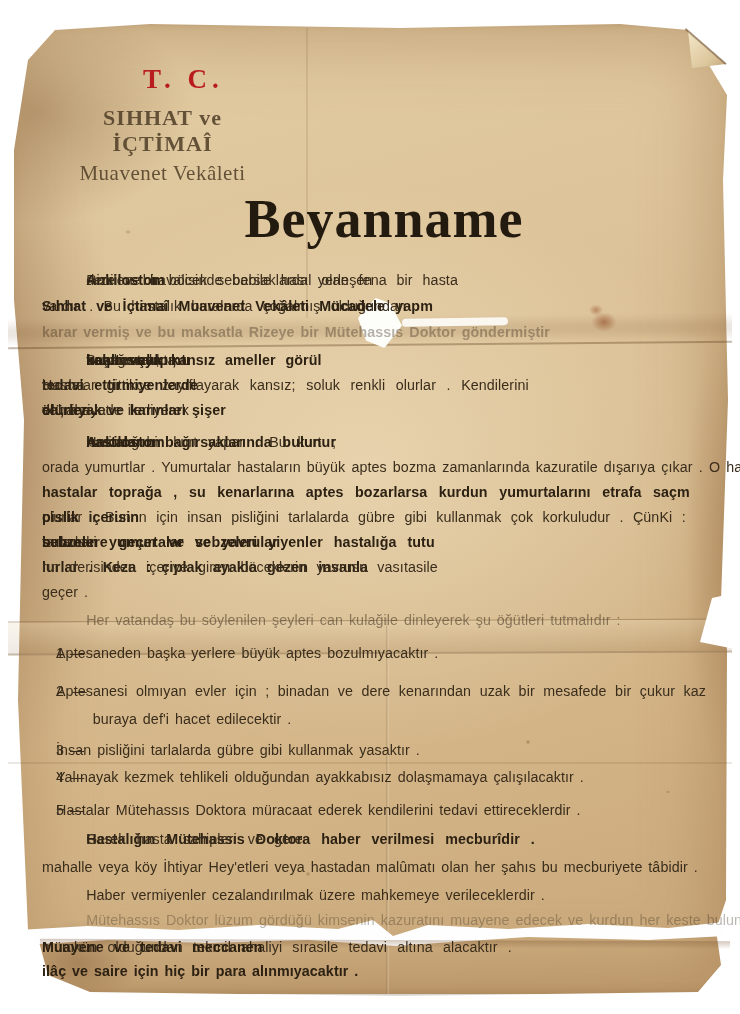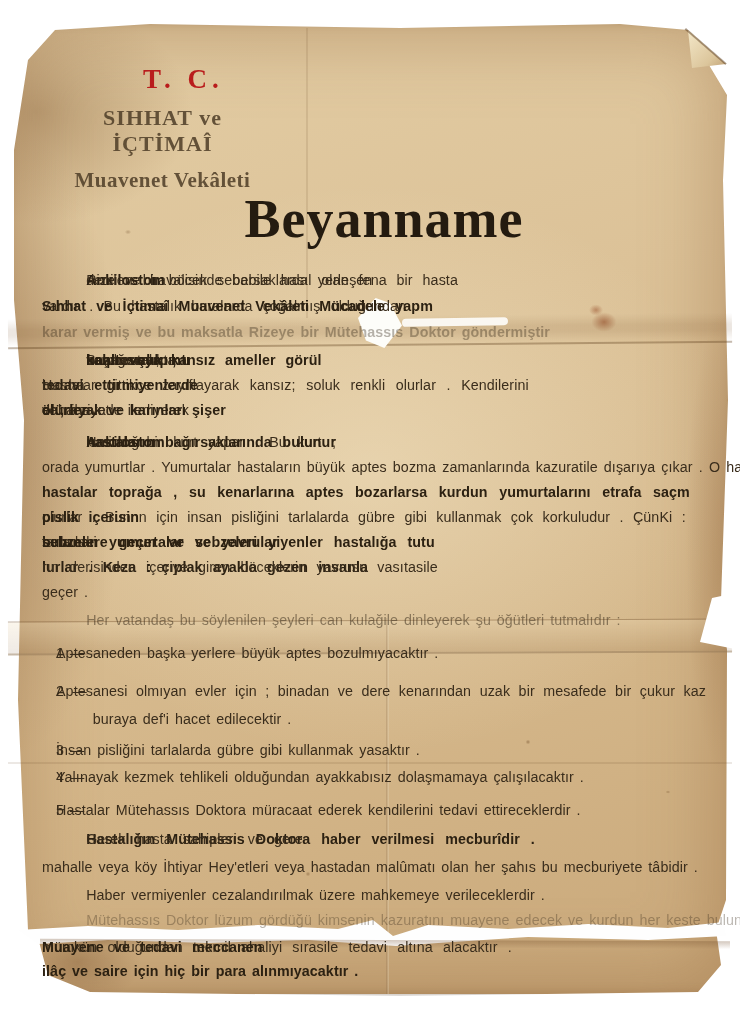--- a/index.html
+++ b/index.html
@@ -59,22 +59,22 @@
   .strip-shadow{left:40px;top:940px;width:690px;height:8px;transform:rotate(.2deg);
     background:linear-gradient(rgba(110,72,38,.30),transparent);}
 
   
   .ministry{left:55px;top:64px;width:215px;text-align:center;color:#4e3d27;
     font-family:"Liberation Serif",serif;}
   .ministry .tc{position:relative;display:block;font-size:27px;font-weight:700;
     letter-spacing:5px;padding-left:42px;color:#b91c1c;}
   .ministry .l1{position:relative;display:block;margin-top:10px;font-size:22px;
     letter-spacing:1px;font-weight:600;opacity:.85;}
-  .ministry .l2{position:relative;display:block;margin-top:11px;font-size:21px;
-    letter-spacing:.5px;font-weight:700;opacity:.85;}
+  .ministry .l2{position:relative;display:block;margin-top:4px;font-size:21px;
+    letter-spacing:.5px;font-weight:400;opacity:.85;}
   .doc-title{left:0;right:0;top:188px;text-align:center;transform:translateX(14px);
     font-family:"Liberation Serif",serif;font-weight:700;font-size:54px;
     letter-spacing:1px;color:#241b10;}
 
   .text-flow{left:0;top:0;width:740px;height:1014px;}
   .para{position:absolute;left:42px;width:700px;color:#3a2d1c;}
   .para.item{left:56px;width:686px;}
   .line{position:relative;display:block;font-size:15.5px;white-space:nowrap;
     word-spacing:2px;letter-spacing:.1px;transform:scaleX(.92);transform-origin:0 50%;}
   .line .b{font-weight:700;color:#2c2112;}

